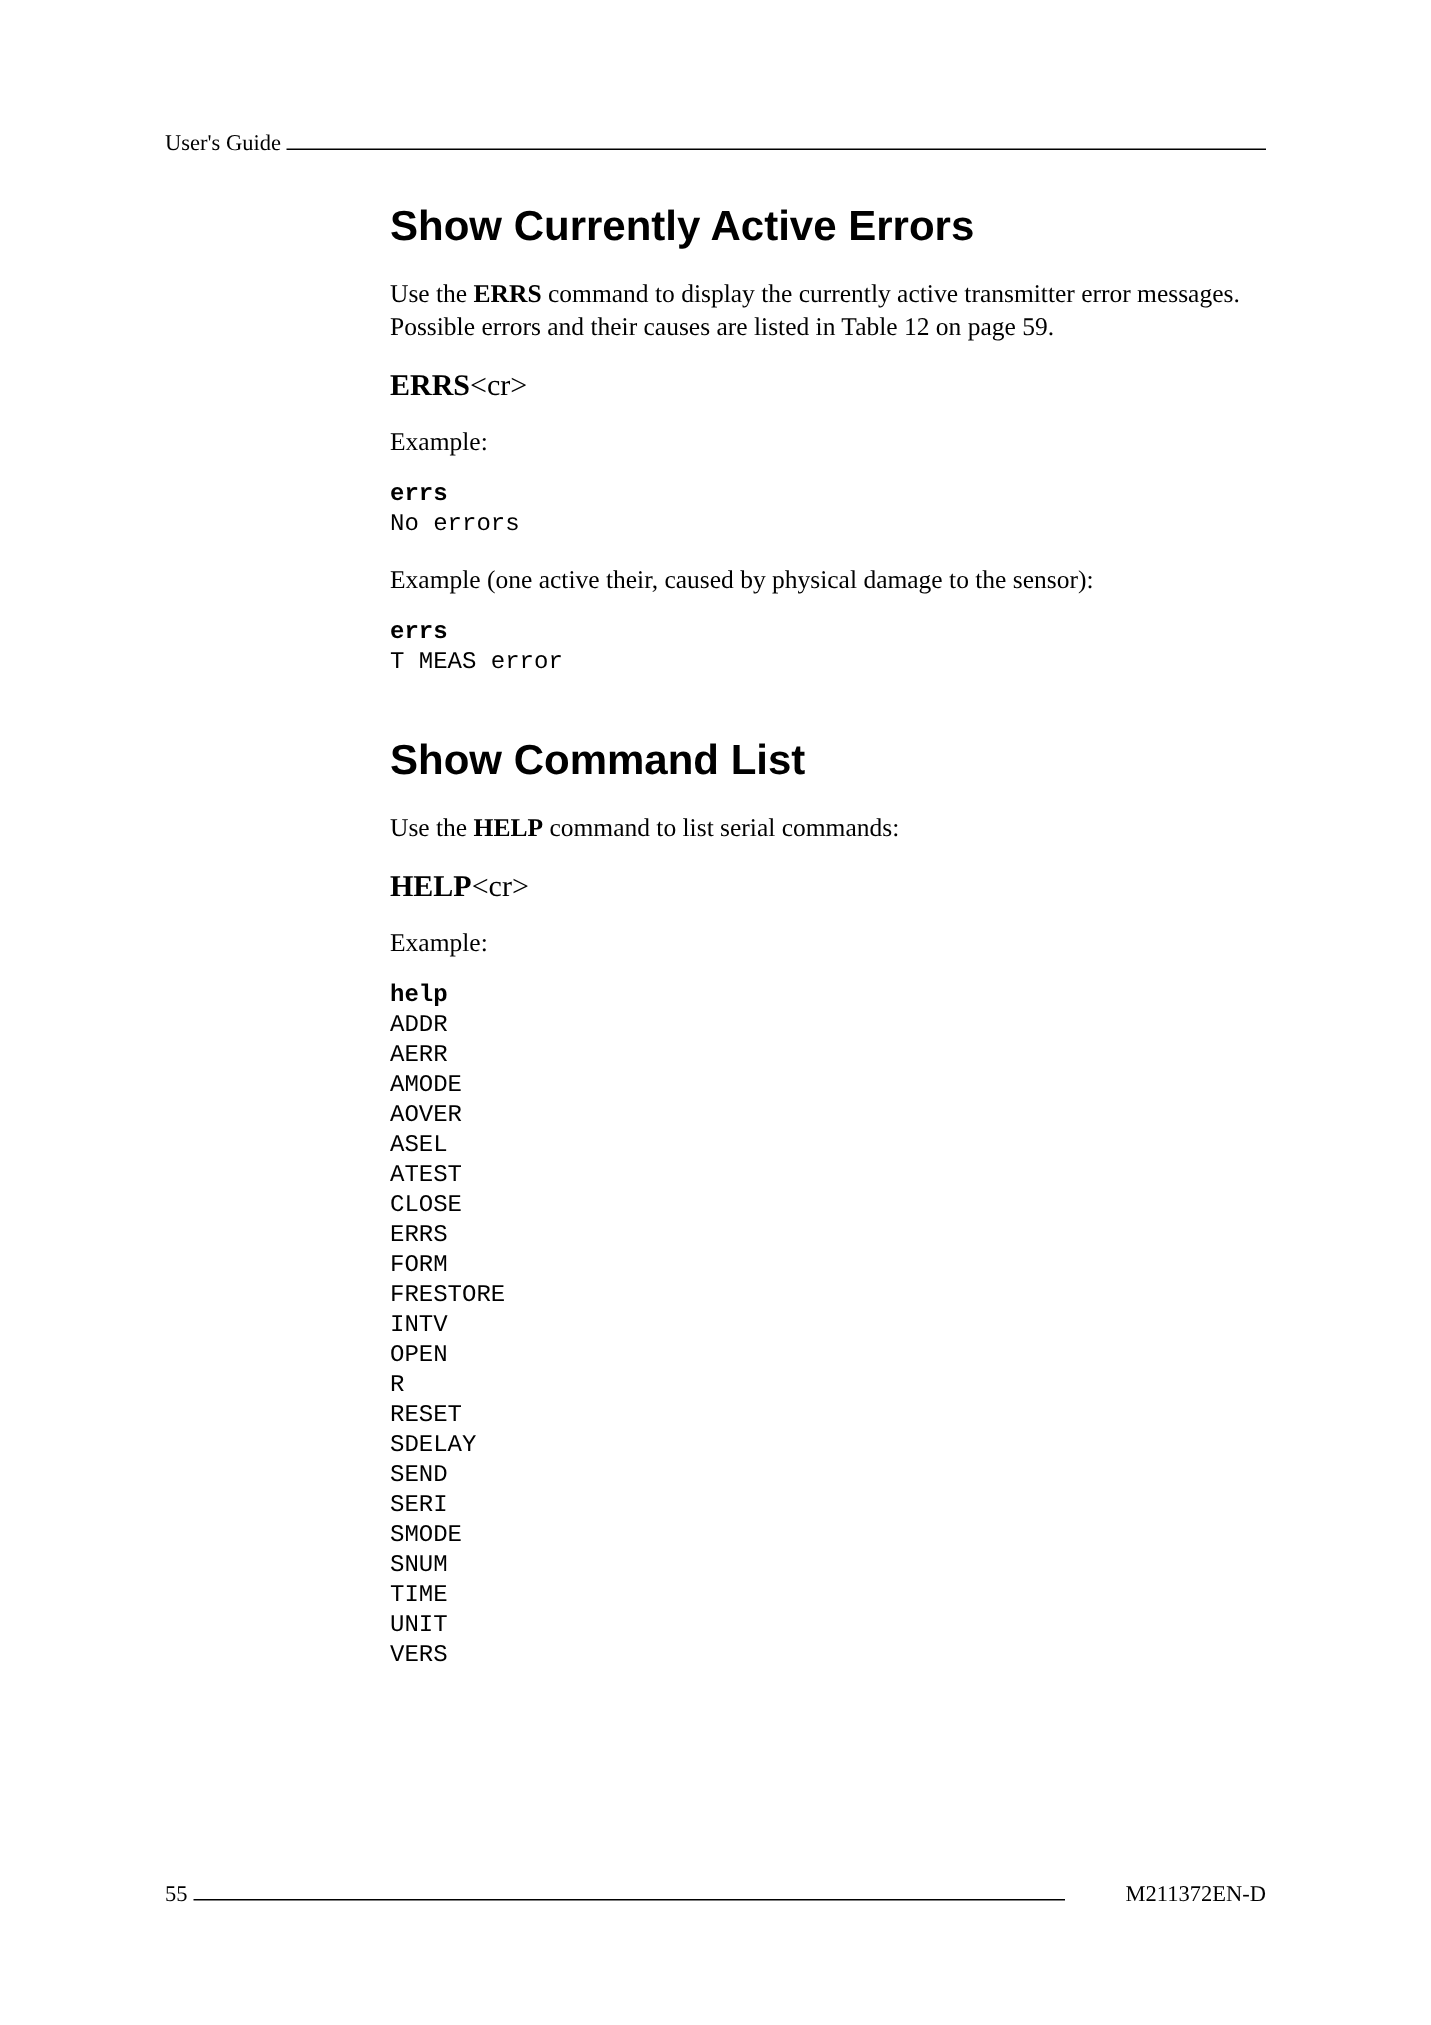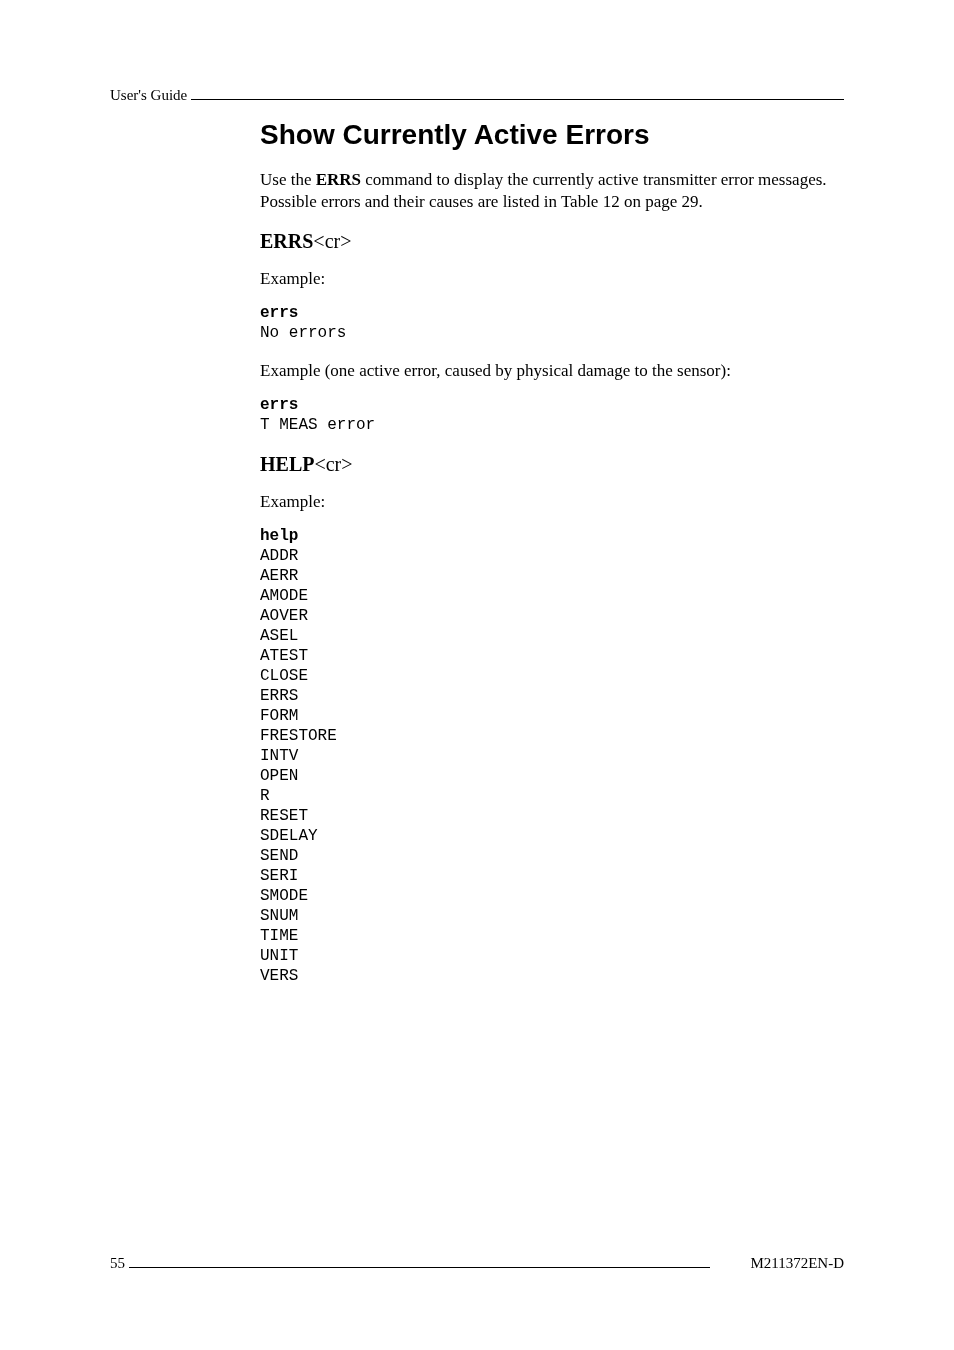--- a/index.html
+++ b/index.html
@@ -14,21 +14,21 @@
     box-sizing: border-box;
   }
   .page {
     padding: 85px 110px 0 110px;
     box-sizing: border-box;
   }
   .header-row {
     display: flex;
     align-items: baseline;
     font-size: 15px;
-    margin-bottom: 15px;
+    margin-bottom: 30px;
   }
   .header-label {
     white-space: nowrap;
     padding-right: 4px;
   }
   .header-line {
     flex: 1;
     border-bottom: 1px solid #000;
     height: 0.9em;
   }
@@ -103,38 +103,42 @@
   <div class="header-row">
     <span class="header-label">User's Guide</span>
     <span class="header-line"></span>
   </div>
 
   <div class="content">
 
     <h2 class="h2">Show Currently Active Errors</h2>
 
     <p class="para">
-      <span>Use the </span><b>ERRS</b><span> command to display the currently active transmitter error messages. Possible errors and their causes are listed in Table 12 on page 29.</span>
+      <span>Use the </span><b>ERRS</b><span> command to display the currently active transmitter error messages. Possible errors and their causes are listed in Table 12 on page 59.</span>
     </p>
 
     <p class="cmdline">
       <span class="bold">ERRS</span><span>&lt;cr&gt;</span>
     </p>
 
     <p class="example-label">Example:</p>
 
     <div class="codeblock"><span class="cmd">errs</span>
 <span>No errors</span></div>
 
-    <p class="example-label">Example (one active error, caused by physical damage to the sensor):</p>
+    <p class="example-label">Example (one active their, caused by physical damage to the sensor):</p>
 
     <div class="codeblock"><span class="cmd">errs</span>
 <span>T MEAS error</span></div>
 
+    <h2 class="h2 second">Show Command List</h2>
 
+    <p class="para">
+      <span>Use the </span><b>HELP</b><span> command to list serial commands:</span>
+    </p>
 
     <p class="cmdline">
       <span class="bold">HELP</span><span>&lt;cr&gt;</span>
     </p>
 
     <p class="example-label">Example:</p>
 
     <div class="codeblock"><span class="cmd">help</span>
 <span>ADDR
 AERR

